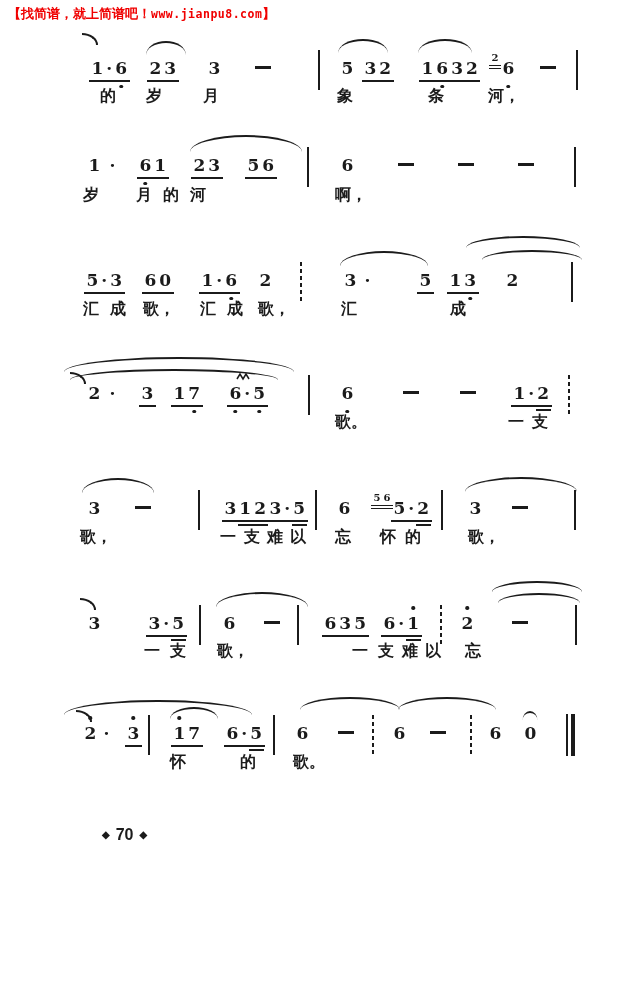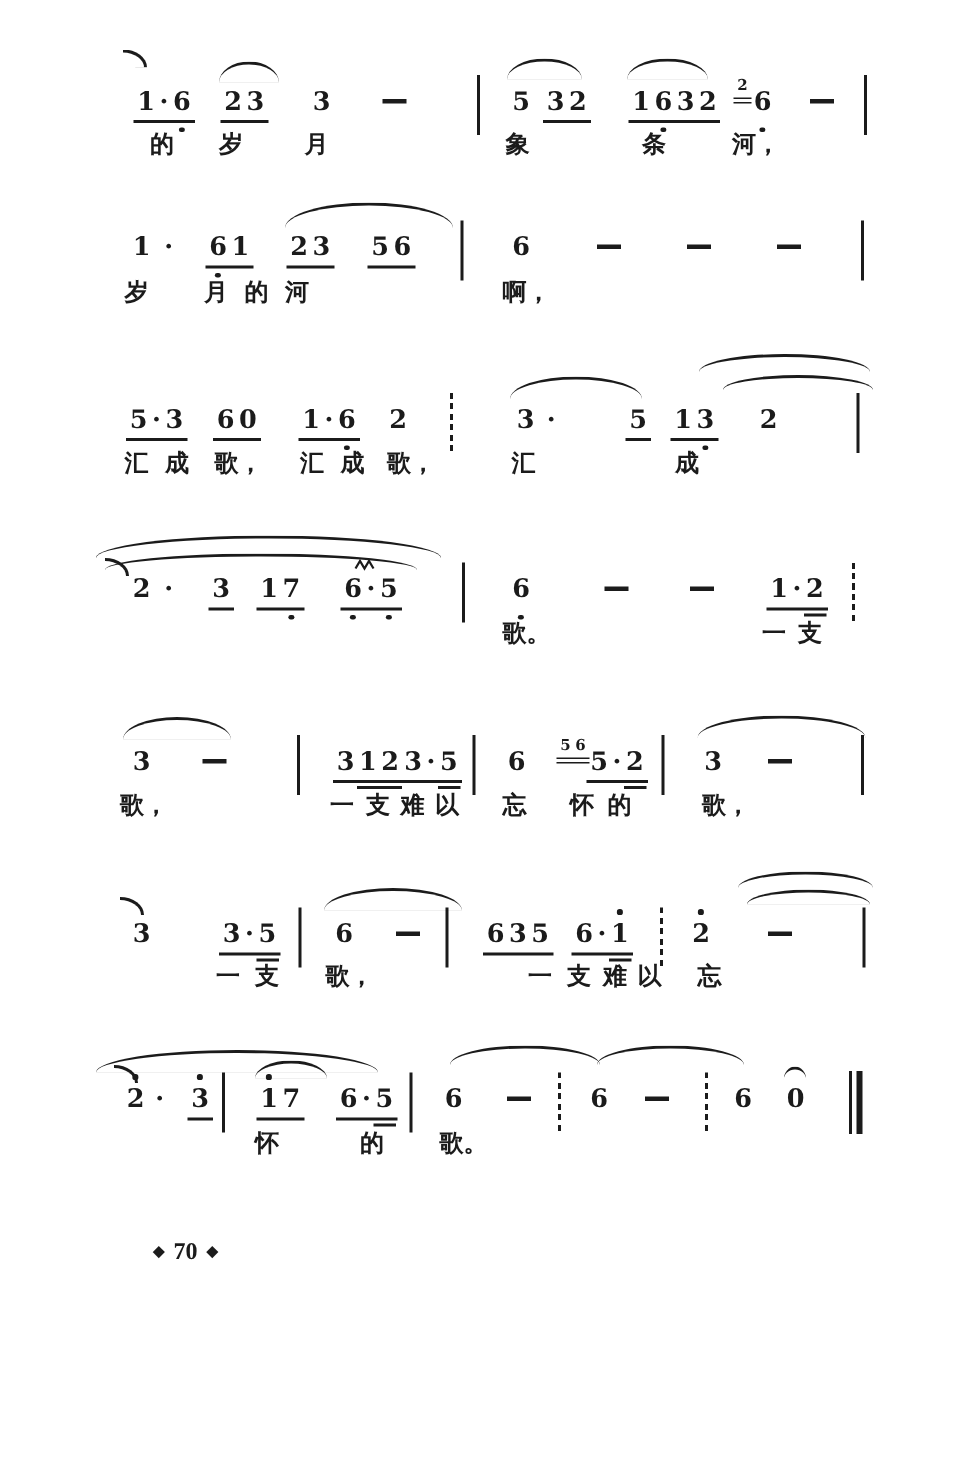--- a/index.html
+++ b/index.html
@@ -33,27 +33,28 @@
        border-radius:50% 50% 0 0/100% 100% 0 0;}
   .hook{position:absolute;width:14px;height:10px;border-top:2px solid #1b1b1b;
         border-right:2px solid #1b1b1b;border-top-right-radius:100% 100%;}
   .mord{position:absolute;}
   .lyr{position:absolute;font-weight:bold;font-size:16px;color:#1b1b1b;white-space:nowrap;
        font-family:"Liberation Serif", serif;}
   
   .timestamp{position:absolute;left:266px;top:812px;font-weight:bold;font-size:15px;
        letter-spacing:1px;color:#1b1b1b;font-family:"DejaVu Serif", serif;}
   .pagenum{position:absolute;left:96px;top:826px;font-weight:bold;font-size:16px;color:#1b1b1b;
-       font-family:Liberation Serif, serif;}
+       font-family:Liberation Sans, sans-serif;}
   .pagenum .orn{font-size:10px;vertical-align:2px;padding:0 6px;}
 </style>
 </head>
 <body>
 
 <div class="page">
+  <div class="banner" style="color: rgb(240, 0, 0);"><span>【找简谱，就上简谱吧！</span><span class="url">www.jianpu8.com</span><span>】</span></div>
 
   <div class="score">
       <div class="hook" style="left: 82px; top: 33px;"></div>
       <div class="note" style="left: 90px; top: 57px;"><span class="ch">1</span><span class="ch">·</span><span class="ch">6<div class="dot-b"></div></span><div class="ul" style="bottom: -3px;"></div></div>
       <div class="note" style="left: 148px; top: 57px;"><span class="ch">2</span><span class="ch">3</span><div class="ul" style="bottom: -3px;"></div></div>
       <div class="note" style="left: 207px; top: 57px;"><span class="ch">3</span></div>
       <div class="dashx" style="left: 255px; top: 66px;"></div>
       <div class="bar" style="left: 318px; top: 50px;"></div>
       <div class="note" style="left: 340px; top: 57px;"><span class="ch">5</span></div>
       <div class="note" style="left: 363px; top: 57px;"><span class="ch">3</span><span class="ch">2</span><div class="ul" style="bottom: -3px;"></div></div>

